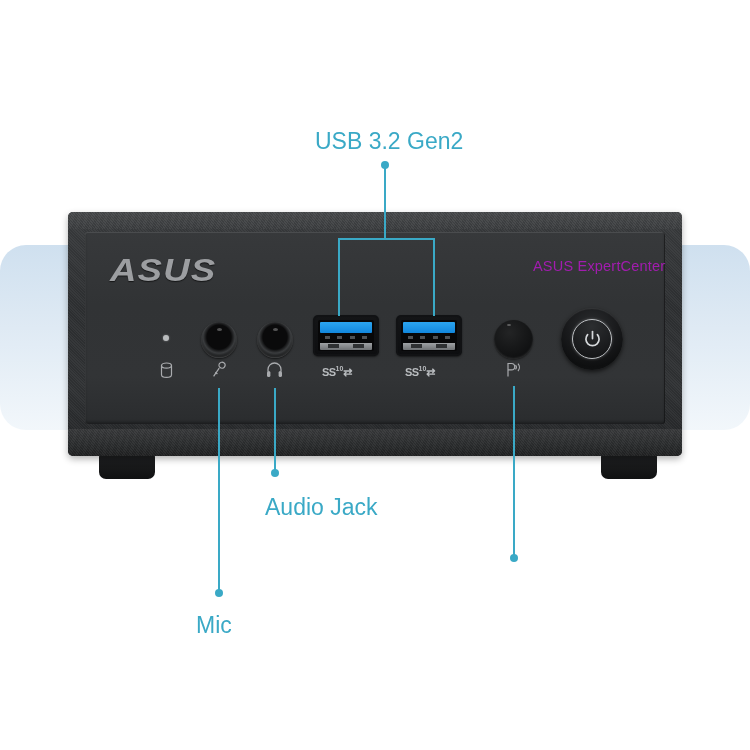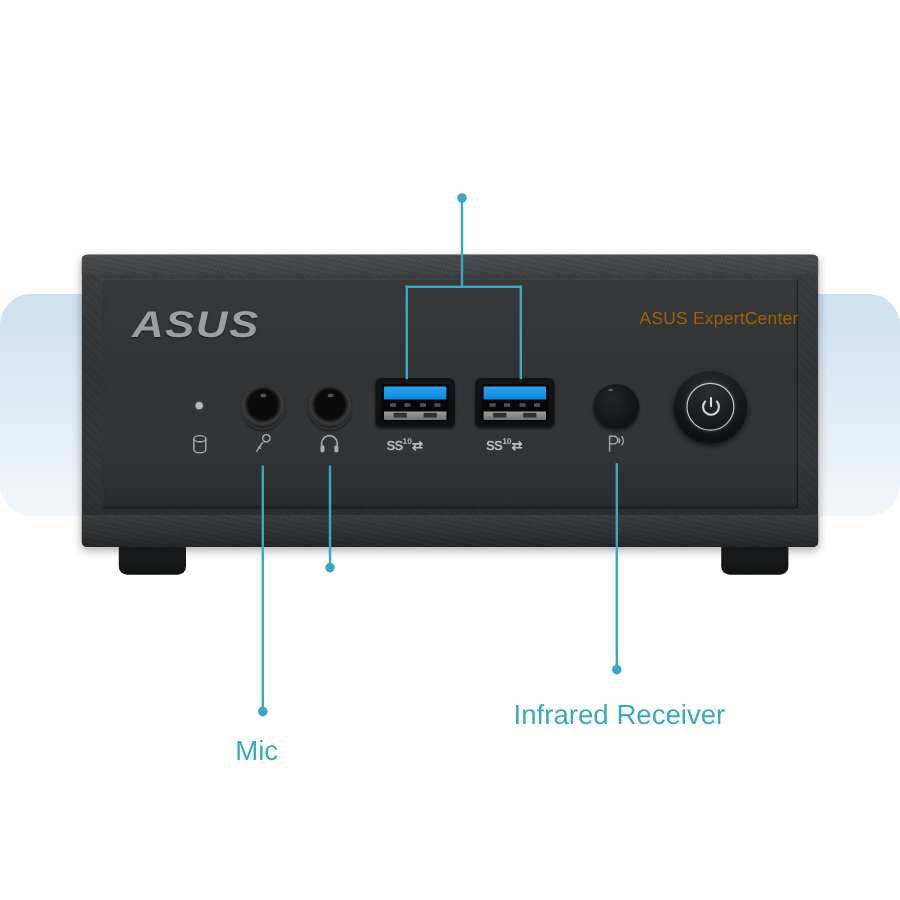--- a/index.html
+++ b/index.html
@@ -113,21 +113,21 @@
     transform: scaleX(1.18);
     transform-origin: left center;
   }
 
   .expertcenter {
     position: absolute;
     left: 533px;
     top: 258px;
     z-index: 5;
     font-size: 14.5px;
-    color: #a16207;
+    color: #a21caf;
     letter-spacing: 0.2px;
     white-space: nowrap;
   }
 
   
   .hdd-led {
     position: absolute;
     left: 163px;
     top: 335px;
     width: 6px;
@@ -430,25 +430,26 @@
         <path d="M9.5 1.6 V8.6"></path>
       </svg>
     </div>
   </div>
 
   <div class="cline cv" style="left:384px; top:165px; height:74px;"></div>
   <div class="cdot" style="left:381px; top:161px;"></div>
   <div class="cline ch" style="left:338px; top:238px; width:97px;"></div>
   <div class="cline cv" style="left:338px; top:238px; height:78px;"></div>
   <div class="cline cv" style="left:433px; top:238px; height:78px;"></div>
+  <div class="label" style="left:315px; top:128px;">USB 3.2 Gen2</div>
 
   <div class="cline cv" style="left:218px; top:388px; height:205px;"></div>
   <div class="cdot" style="left:215px; top:589px;"></div>
   <div class="label" style="left:196px; top:612px;">Mic</div>
 
   <div class="cline cv" style="left:274px; top:388px; height:85px;"></div>
   <div class="cdot" style="left:271px; top:469px;"></div>
+  <div class="label" style="left:265px; top:494px;">Audio Jack</div>
 
   <div class="cline cv" style="left:513px; top:386px; height:172px;"></div>
   <div class="cdot" style="left:510px; top:554px;"></div>
-  <div class="label" style="left:428px; top:582px;">Infrared Receiver</div>
 
 </div>
 
 </body></html>

